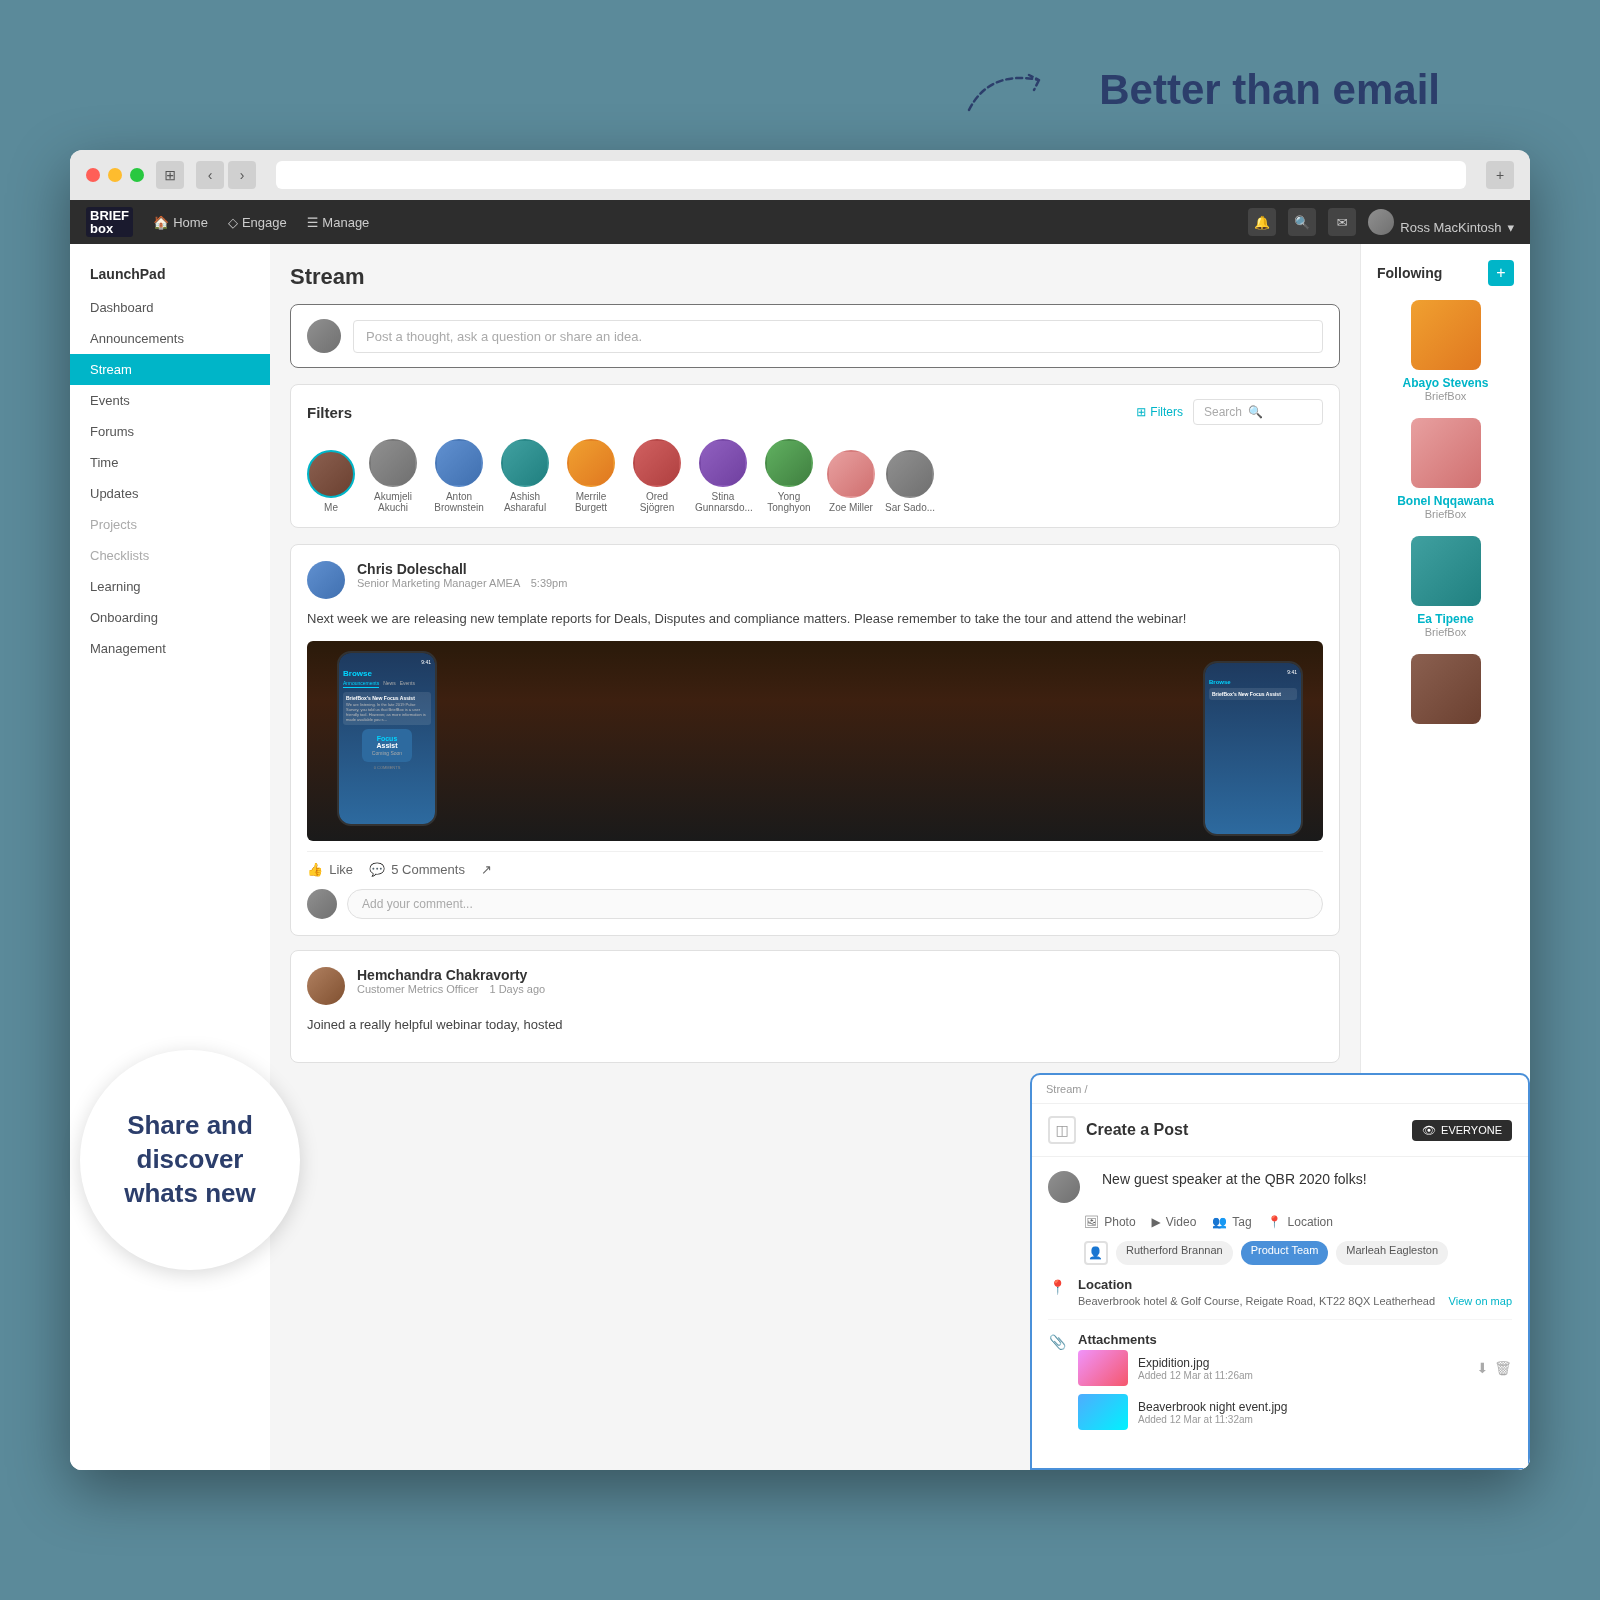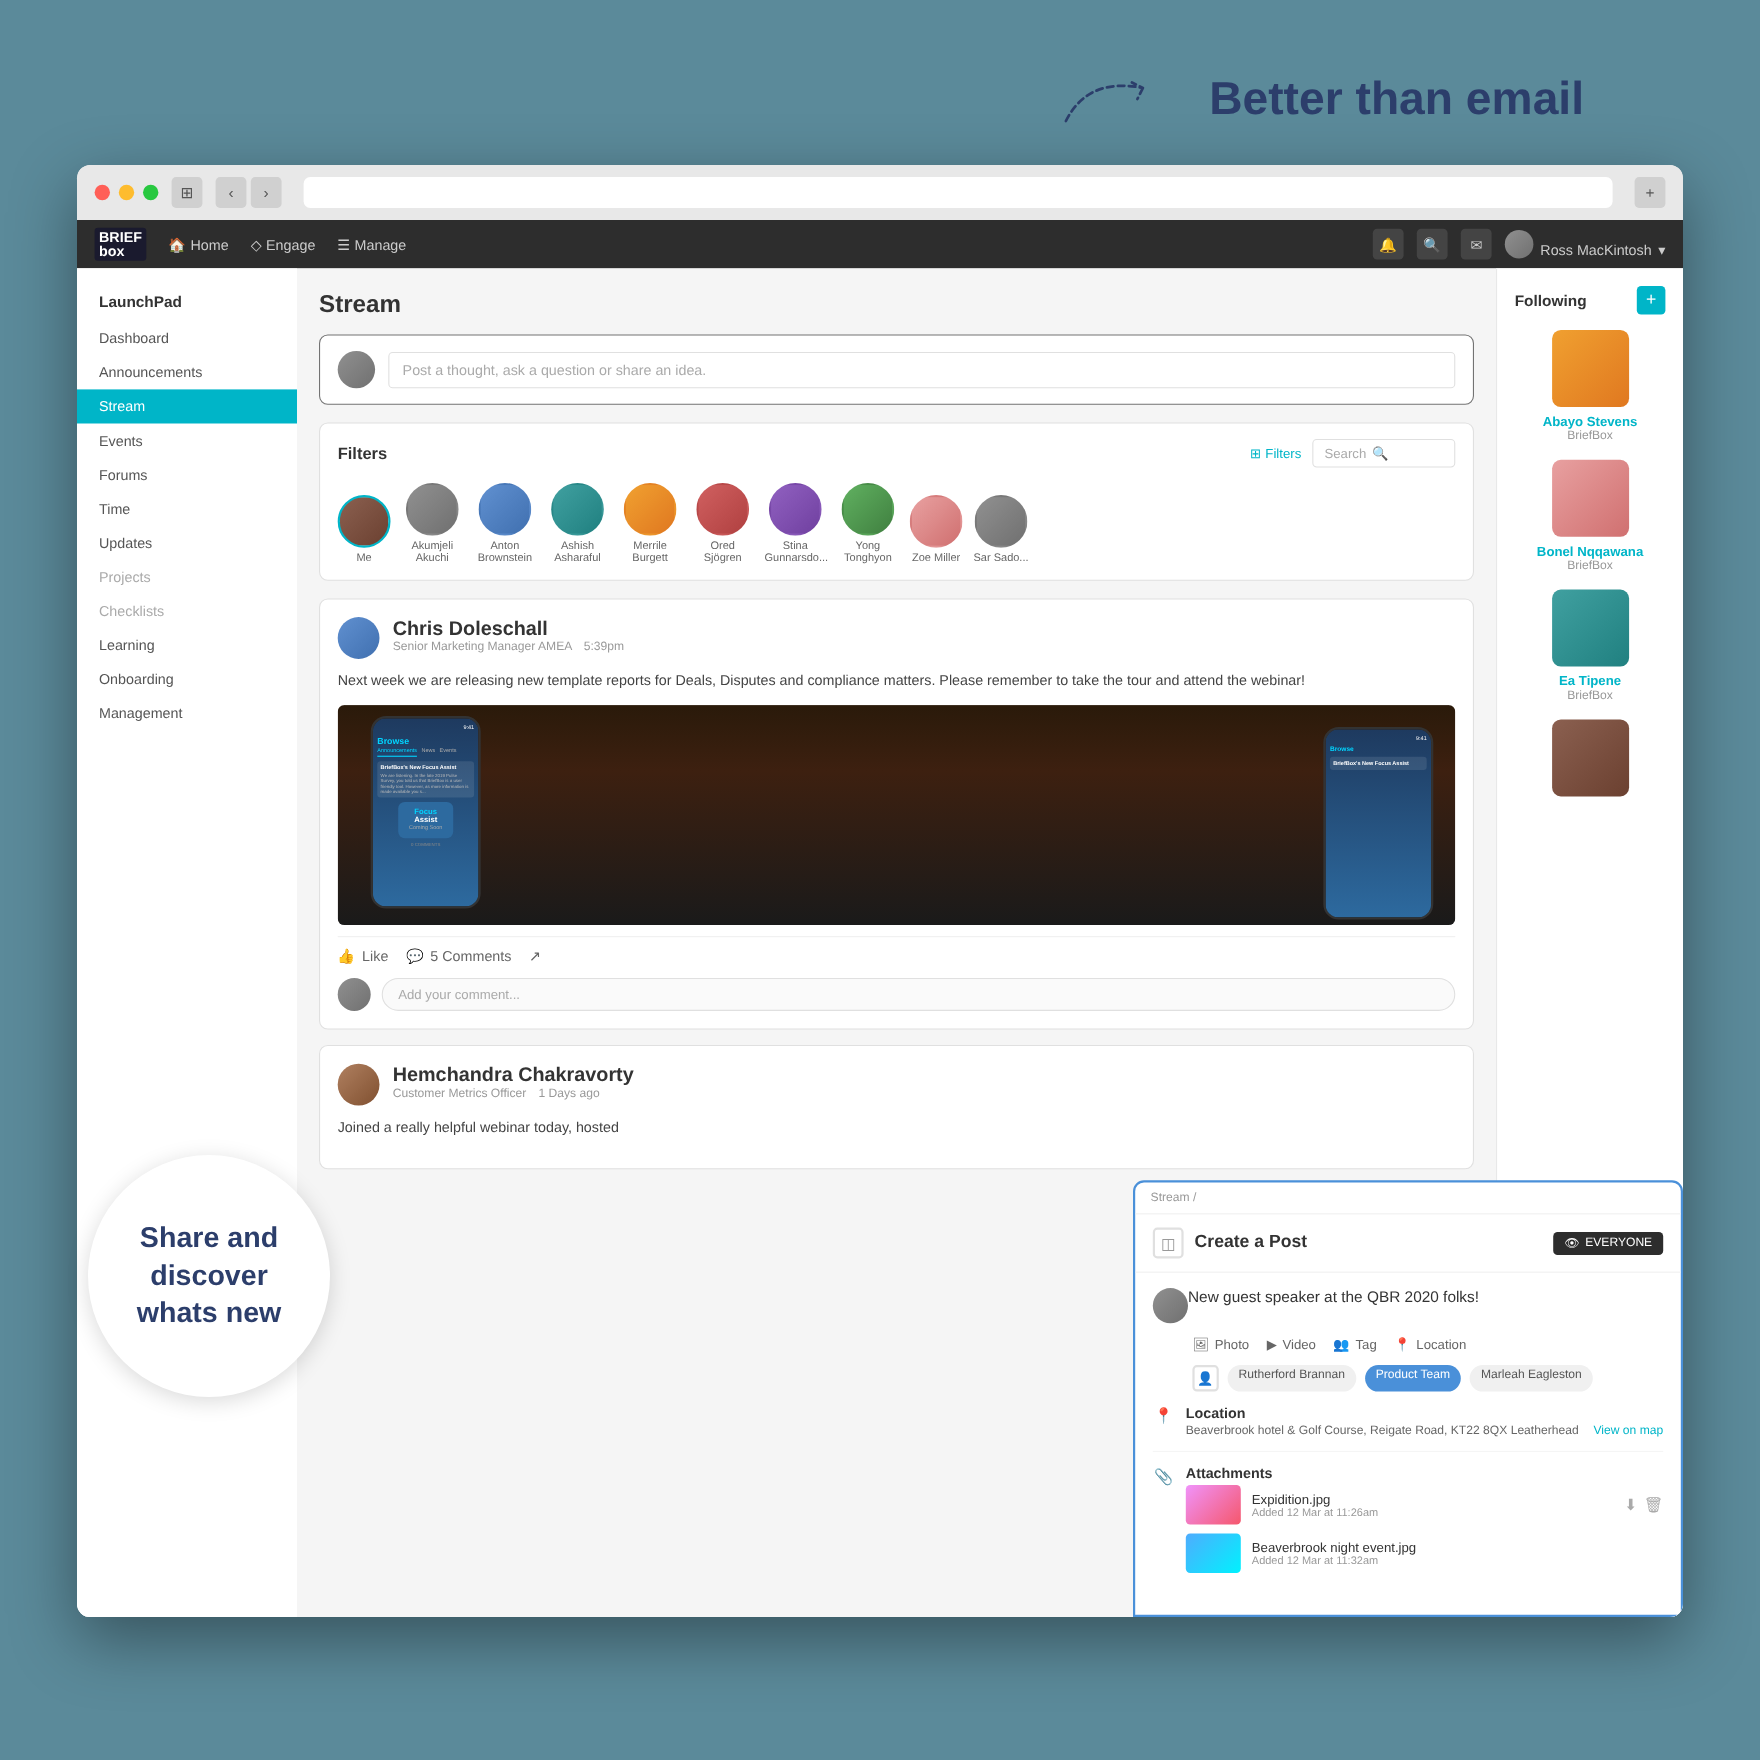--- a/index.html
+++ b/index.html
@@ -329,21 +329,21 @@
       align-items: flex-start;
       gap: 12px;
       margin-bottom: 10px;
     }
     .post-avatar {
       width: 38px; height: 38px;
       border-radius: 50%;
       background: #888;
       flex-shrink: 0;
     }
-    .post-author { font-size: 18px; font-weight: 600; color: #333; }
+    .post-author { font-size: 14px; font-weight: 600; color: #333; }
     .post-meta { font-size: 11px; color: #999; }
     .post-body { font-size: 13px; color: #444; line-height: 1.5; margin-bottom: 12px; }
     .post-image {
       width: 100%;
       height: 200px;
       background: #3a3a3a;
       border-radius: 6px;
       overflow: hidden;
       margin-bottom: 10px;
       position: relative;
@@ -511,21 +511,21 @@
       background: #2d2d2d;
       color: white;
       font-size: 11px;
       padding: 4px 10px;
       border-radius: 4px;
     }
     .cp-body { padding: 14px 16px; }
     .cp-post-row {
       display: flex;
       align-items: flex-start;
-      gap: 0;
+      gap: 22px;
       margin-bottom: 12px;
     }
     .cp-post-text {
       font-size: 14px;
       font-weight: 500;
       color: #333;
       flex: 1;
     }
     .cp-media-row {
       display: flex;

